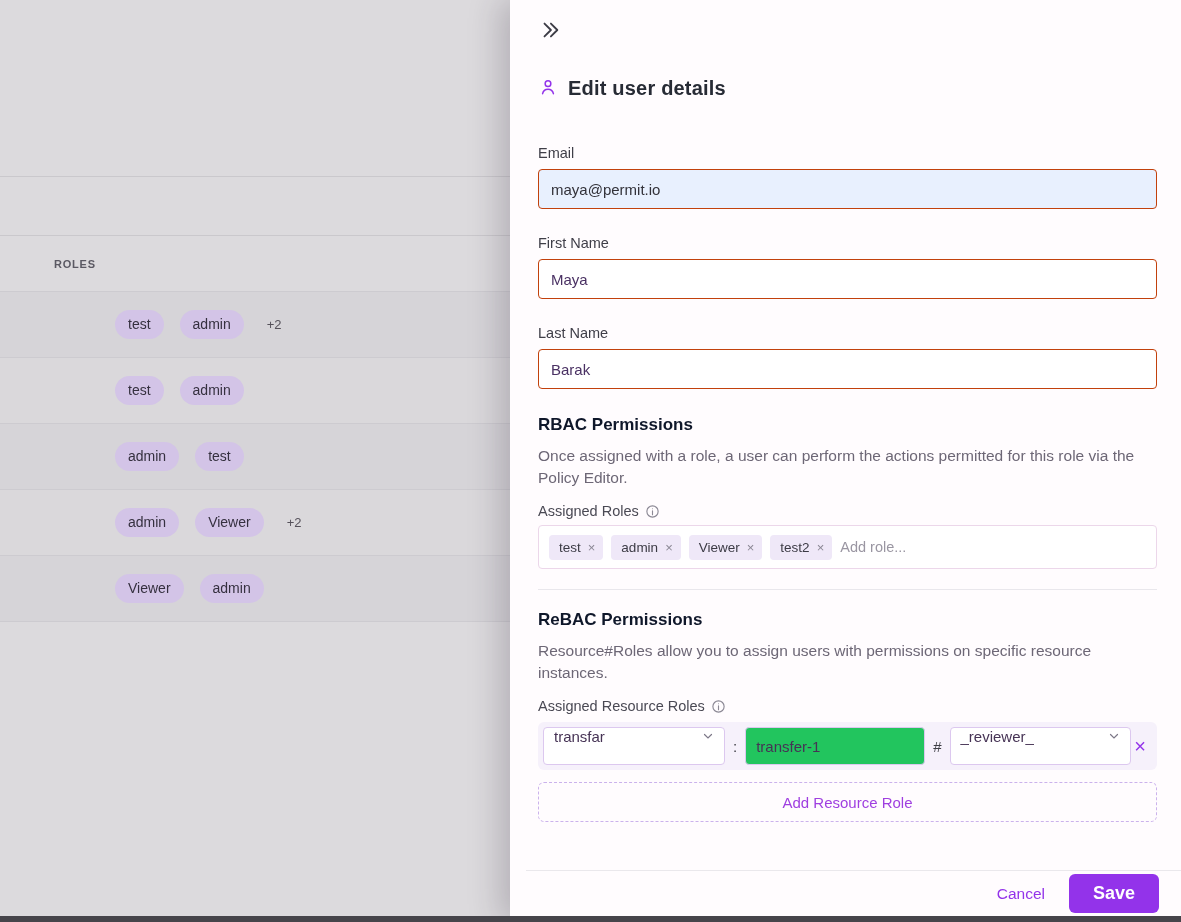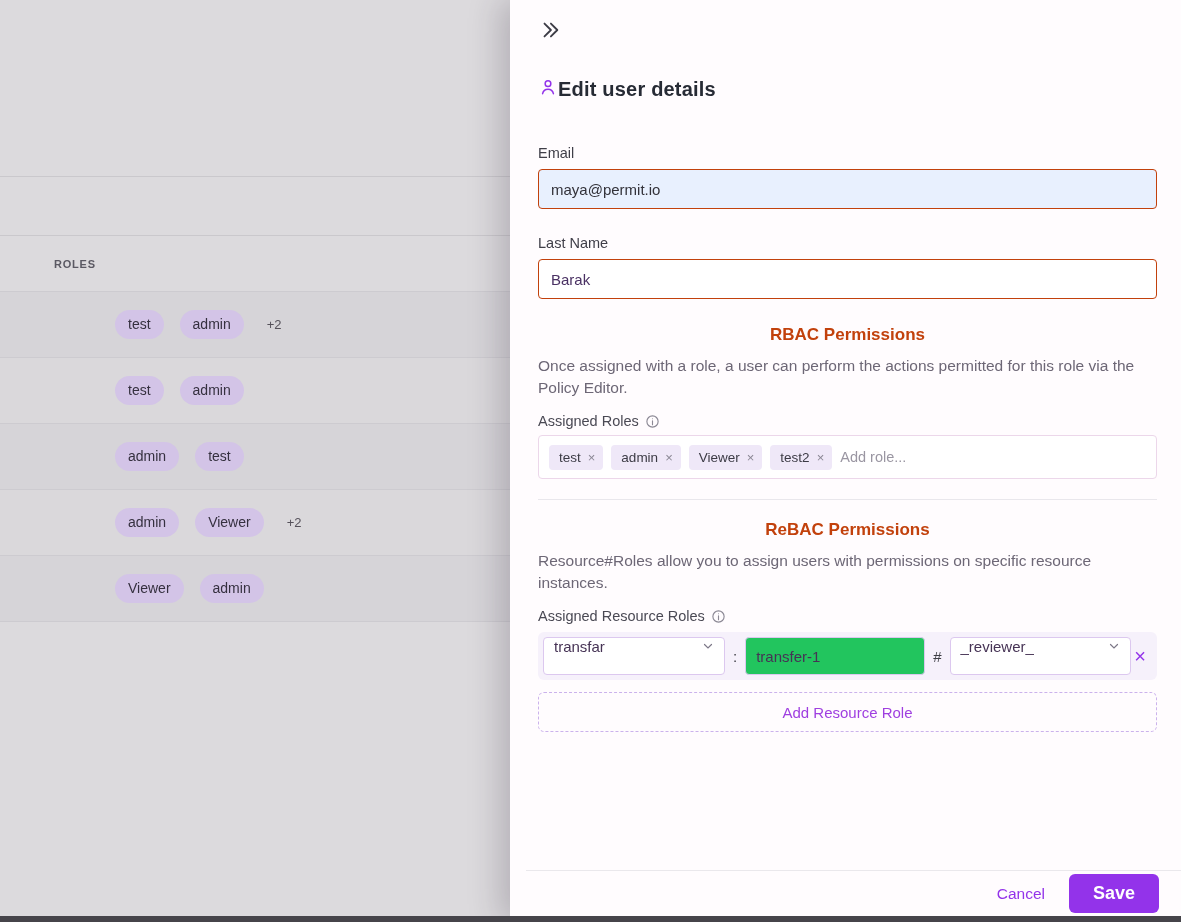--- a/index.html
+++ b/index.html
@@ -39,34 +39,34 @@
 
   
   .panel {
     position:absolute; left:510px; top:0; width:671px; height:922px;
     background:#fffcfe; box-shadow:-10px 0 30px rgba(40,30,50,.22);
   }
   .panel-content { padding:18px 24px 0 28px; }
 
   .collapse-btn { width:24px; height:24px; display:inline-flex; align-items:center; justify-content:center; cursor:pointer; }
 
-  .panel-title { display:flex; align-items:center; margin-top:32px; }
+  .panel-title { display:flex; align-items:flex-start; gap:10px; margin-top:32px; }
   .panel-title h1 { font-size:20px; font-weight:700; color:#272b35; letter-spacing:.2px; }
 
   .field { margin-top:26px; }
   .field.first { margin-top:44px; }
   .field label { display:block; font-size:14.5px; color:#3f3e48; margin-bottom:8px; }
   .field input {
     width:100%; height:40px; border:1px solid #c2410c; border-radius:4px;
     padding:0 12px; font-size:15px; color:#4a3163; background:#fff; outline:none;
     font-family:"Liberation Sans", sans-serif;
   }
   .field.email input { background:#e8f0fe; color:#33323a; }
 
-  .section-heading { margin-top:26px; font-size:17px; font-weight:700; color:#c2410c;text-align:center; }
+  .section-heading { margin-top:26px; font-size:17px; font-weight:700; color:#0f172a; }
   .section-desc { margin-top:10px; font-size:15.5px; line-height:1.42; color:#6d6776; }
 
   .label-row { margin-top:14px; display:flex; align-items:center; gap:6px; font-size:14.5px; color:#4a4954;text-align:right; }
   .info-btn { display:inline-flex; align-items:center; cursor:pointer; }
 
   .roles-box {
     margin-top:6px; min-height:44px; border:1px solid #ecd7ea; border-radius:4px;
     display:flex; align-items:center; padding:0 10px; gap:8px; background:#fff;
   }
   .chip {
@@ -179,20 +179,24 @@
         </svg>
       </span>
       <h1>Edit user details</h1>
     </div>
 
     <div class="field email first">
       <label>Email</label>
       <input type="text" value="maya@permit.io" style="">
     </div>
 
+    <div class="field">
+      <label>First Name</label>
+      <input type="text" value="Maya" style="">
+    </div>
 
     <div class="field">
       <label>Last Name</label>
       <input type="text" value="Barak" style="">
     </div>
 
     <h2 class="section-heading">RBAC Permissions</h2>
     <p class="section-desc">Once assigned with a role, a user can perform the actions permitted for this role via the Policy Editor.</p>
 
     <div class="label-row">

